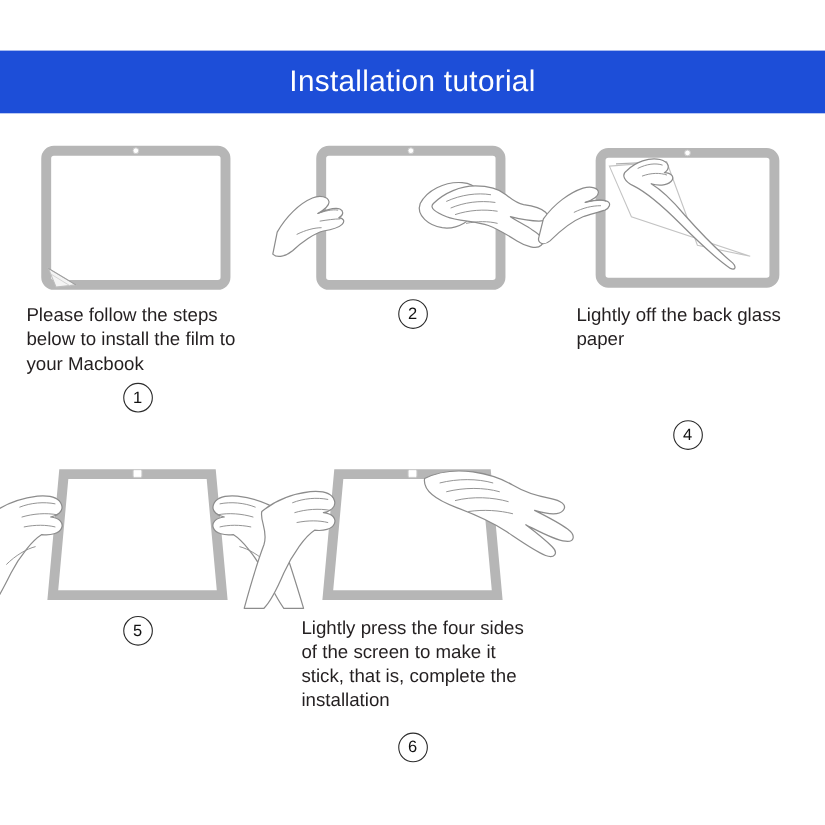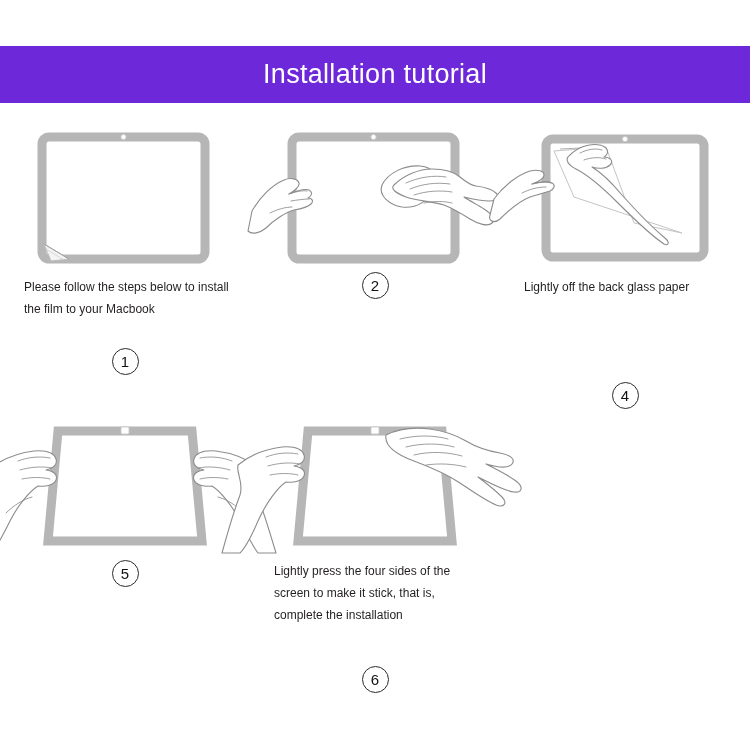--- a/index.html
+++ b/index.html
@@ -15,21 +15,21 @@
     position: relative;
   }
 
   
   #header-banner {
     position: absolute;
     left: 0;
     top: 46px;
     width: 750px;
     height: 57px;
-    background: #6d28d9;
+    background: #1d4ed8;
     display: flex;
     align-items: center;
     justify-content: center;
   }
   #header-title {
     color: #ffffff;
     font-size: 27px;
     font-weight: 400;
     letter-spacing: 0.3px;
     line-height: 1;
@@ -59,21 +59,21 @@
     position: absolute;
     left: 0;
     top: 0;
     width: 100%;
     height: 100%;
     overflow: visible;
   }
   .step-caption {
     margin-top: 6px;
     padding-left: 10px;
-    font-size: 12px;
+    font-size: 17px;
     line-height: 22px;
     color: #231f20;
     min-height: 70px;
   }
   .row2 .step-caption {
     min-height: 100px;
   }
   .step-badge-wrap {
     display: flex;
     justify-content: center;

